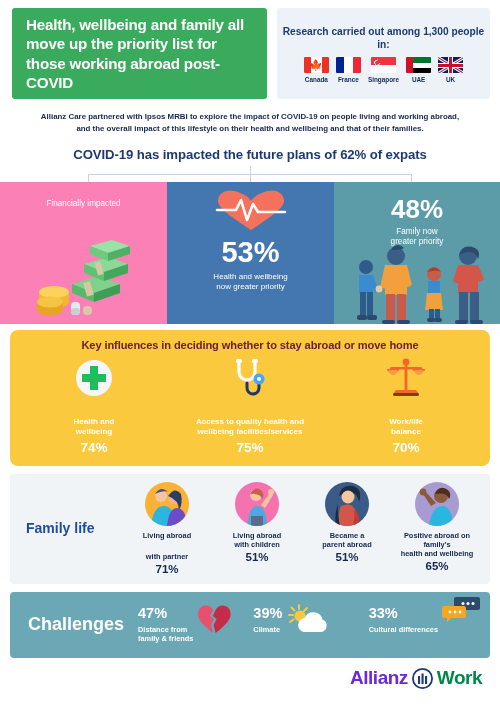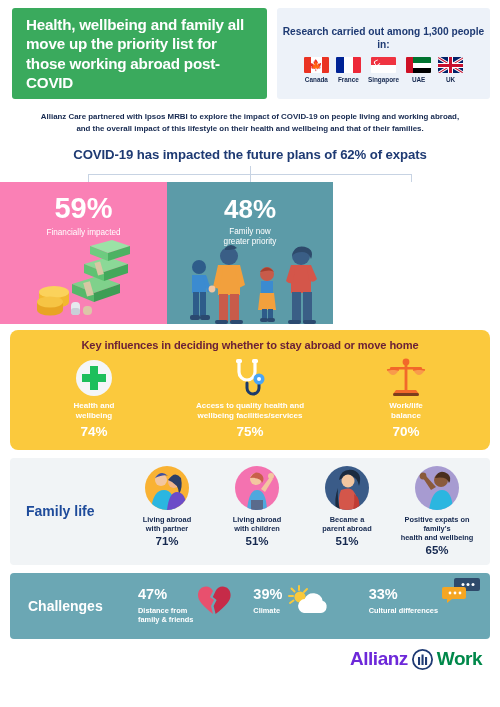--- a/index.html
+++ b/index.html
@@ -106,41 +106,41 @@
     background: #FBC93D; margin: 6px 10px 0; border-radius: 8px;
     padding: 9px 6px 11px;
   }
   .yellow-title {
     text-align: center; color: #6B2137; font-size: 11.1px; font-weight: bold;
     margin-bottom: 6px; letter-spacing: -0.1px;
   }
   .yrow { display: flex; }
   .ycol { flex: 1; display: flex; flex-direction: column; align-items: center; }
   .yicon { height: 42px; display: flex; align-items: center; justify-content: center; }
-  .ylabel { color: #fff; font-size: 8px; font-weight: bold; text-align: center; line-height: 1.25; margin-top: 2px; }
+  .ylabel { color: #fff; font-size: 8px; font-weight: bold; text-align: center; line-height: 1.25; margin-top: 18px; }
   .ypct { color: #fff; font-size: 13.5px; font-weight: bold; margin-top: 3px; }
 
   
   .family-life {
     background: #F1F4F6; margin: 8px 10px 0; border-radius: 4px;
     display: flex; align-items: center; padding: 8px 8px 9px;
   }
   .fl-title { color: #1E4B9B; font-size: 14px; font-weight: bold; line-height: 1.18; width: 104px; padding-left: 8px; }
   .fl-items { flex: 1; display: flex; }
   .fl-item { flex: 1; display: flex; flex-direction: column; align-items: center; }
   .fl-circ { width: 44px; height: 44px; border-radius: 50%; position: relative; overflow: hidden; }
   .fl-label { color: #15284F; font-size: 7.4px; font-weight: bold; text-align: center; line-height: 1.25; margin-top: 5px; }
   .fl-pct { color: #15284F; font-size: 11.5px; font-weight: bold; margin-top: 2px; }
 
   
   .challenges {
     background: #6BA7B4; margin: 8px 10px 0; border-radius: 4px;
     display: flex; align-items: center; padding: 10px 6px 11px; height: 66px;
   }
-  .ch-title { color: #fff; font-size: 14px; font-weight: bold; width: 122px; padding-left: 12px; }
+  .ch-title { color: #fff; font-size: 18px; font-weight: bold; width: 122px; padding-left: 12px; }
   .ch-items { flex: 1; display: flex; align-items: flex-start; }
   .ch-item { flex: 1; display: flex; align-items: flex-start; gap: 4px; }
   .ch-text { display: flex; flex-direction: column; }
   .ch-pct { color: #fff; font-size: 14.5px; font-weight: bold; line-height: 1; }
   .ch-label { color: #fff; font-size: 7.4px; font-weight: bold; line-height: 1.25; margin-top: 4px; }
   .ch-icon { width: 34px; height: 30px; position: relative; flex-shrink: 0; margin-top: -2px; }
 
   
   .logo-row { display: flex; justify-content: flex-end; align-items: center; padding: 9px 18px 0; }
   .logo { display: flex; align-items: center; gap: 4px; }
@@ -221,21 +221,20 @@
     <div class="conn-v" style="left:250px;"></div>
     <div class="conn-h"></div>
     <div class="conn-down" style="left:88px;"></div>
     <div class="conn-down" style="left:250px;"></div>
     <div class="conn-down" style="left:411px;"></div>
   </div>
 
   <div class="stats">
 
     <div class="panel p-pink">
-      <div class="big-pct">59%</div>
       <div class="cap">Financially impacted</div>
       <svg class="money" viewBox="0 0 112 78">
 
         <ellipse cx="26" cy="62" rx="15" ry="6" fill="#F2B830"></ellipse>
         <rect x="11" y="52" width="30" height="10" fill="#F2B830"></rect>
         <ellipse cx="26" cy="52" rx="15" ry="6" fill="#FBD25B"></ellipse>
         <ellipse cx="22" cy="70" rx="13" ry="5.5" fill="#E8A423"></ellipse>
         <rect x="9" y="62" width="26" height="8" fill="#E8A423"></rect>
         <ellipse cx="22" cy="62" rx="13" ry="5.5" fill="#F6C444"></ellipse>
 
@@ -256,20 +255,29 @@
           <rect x="68" y="22" width="6" height="13" fill="#D8C7A3" transform="rotate(-16 71 28)"></rect>
         </g>
         <g>
           <polygon points="62,6 84,0 102,6 80,13" fill="#9BE2A6"></polygon>
           <polygon points="62,6 80,13 80,21 62,14" fill="#6DCB7F"></polygon>
           <polygon points="80,13 102,6 102,14 80,21" fill="#4CB263"></polygon>
         </g>
       </svg>
     </div>
 
+    <div class="panel p-blue">
+      <svg class="heart-wrap" viewBox="0 0 74 42">
+        <path d="M37 40 C16 26 4 18 4 11 C4 4 10 0.5 16 0.5 C22 0.5 34 5 37 11 C40 5 52 0.5 58 0.5 C64 0.5 70 4 70 11 C70 18 58 26 37 40 Z" fill="#F4725C"></path>
+        <polyline points="3,20 22,20 27,10 33,30 39,14 44,22 71,22" fill="none" stroke="#ffffff" stroke-width="2.6" stroke-linecap="round" stroke-linejoin="round"></polyline>
+      </svg>
+      <div class="big-pct" style="margin-top:6px;">53%</div>
+      <div class="cap">Health and wellbeing</div>
+      <div class="cap" style="margin-top:0;">now greater priority</div>
+    </div>
 
     <div class="panel p-teal">
       <div class="big-pct">48%</div>
       <div class="cap">Family now</div>
       <div class="cap" style="margin-top:0;">greater priority</div>
       <svg class="family" viewBox="0 0 150 82">
 
         <circle cx="22" cy="25" r="7" fill="#2E5C8A"></circle>
         <path d="M15 33 h14 v18 h-14 z" fill="#3B8BD0"></path>
         <rect x="16" y="50" width="6" height="24" fill="#2E5C8A"></rect>
@@ -376,21 +384,21 @@
           <svg viewBox="0 0 44 44" width="44" height="44">
             <circle cx="16" cy="14" r="6" fill="#F3C6A0"></circle>
             <path d="M10 12 q6 -9 13 -2 q-4 -2 -13 2 z" fill="#3F4F9E"></path>
             <path d="M6 44 q2 -20 13 -20 q10 0 12 20 z" fill="#2BB6E0"></path>
             <circle cx="29" cy="16" r="6" fill="#F0B58E"></circle>
             <path d="M23 14 q7 -10 13 -2 q2 10 -2 16 q0 -10 -11 -14 z" fill="#2C3E66"></path>
             <path d="M22 44 q2 -18 10 -18 q9 0 10 18 z" fill="#6C4CC8"></path>
           </svg>
         </div>
         <div class="fl-label">Living abroad</div>
-        <div class="fl-label" style="margin-top:0">with partner</div>
+        <div class="fl-label" style="margin-top:12px">with partner</div>
         <div class="fl-pct">71%</div>
       </div>
 
       <div class="fl-item">
         <div class="fl-circ" style="background:#F472B0">
           <svg viewBox="0 0 44 44" width="44" height="44">
             <circle cx="21" cy="13" r="6" fill="#F3C6A0"></circle>
             <path d="M15 12 q5 -9 12 -3 q3 4 0 8 q-1 -6 -12 -5 z" fill="#C8604A"></path>
             <path d="M12 44 q2 -20 10 -20 q9 0 10 20 z" fill="#4FA8DE"></path>
             <path d="M26 23 l9 -12 l3 2 l-8 13 z" fill="#F3C6A0"></path>
@@ -421,21 +429,21 @@
       <div class="fl-item">
         <div class="fl-circ" style="background:#A79BD1">
           <svg viewBox="0 0 44 44" width="44" height="44">
             <circle cx="26" cy="14" r="7" fill="#8A5A3B"></circle>
             <path d="M20 12 q4 -10 13 -4 q4 4 1 9 q-2 -7 -14 -5 z" fill="#4A2E1E"></path>
             <path d="M14 44 q3 -20 13 -20 q10 0 11 20 z" fill="#2BB6E0"></path>
             <path d="M16 24 l-8 -12 l3 -2 l10 11 z" fill="#8A5A3B"></path>
             <circle cx="8" cy="10" r="3.4" fill="#8A5A3B"></circle>
           </svg>
         </div>
-        <div class="fl-label">Positive expats on family's</div>
+        <div class="fl-label">Positive abroad on family's</div>
         <div class="fl-label" style="margin-top:0">health and wellbeing</div>
         <div class="fl-pct">65%</div>
       </div>
 
     </div>
   </div>
 
   <div class="challenges">
     <div class="ch-title">Challenges</div>
     <div class="ch-items">

